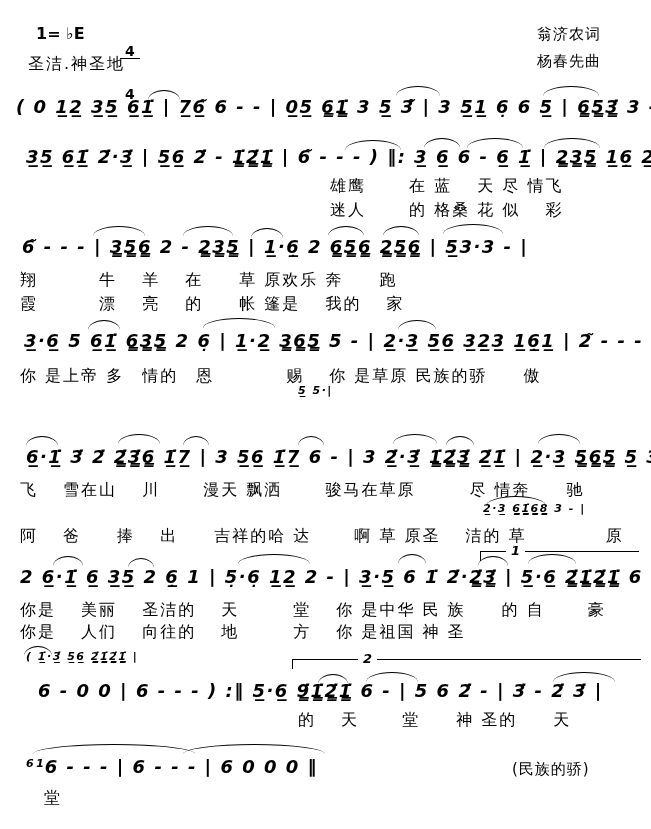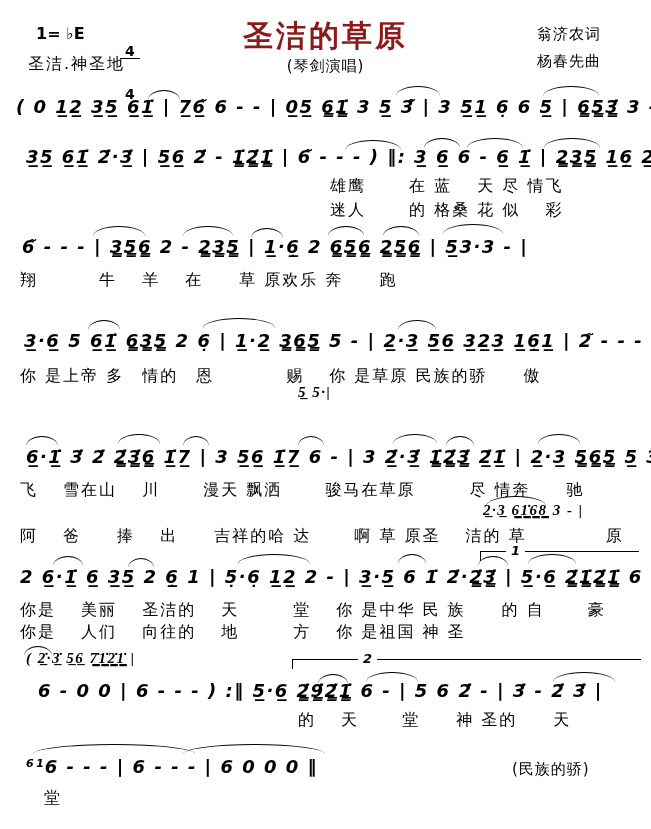--- a/index.html
+++ b/index.html
@@ -9,75 +9,74 @@
   .title{font-size:30px;font-weight:bold;letter-spacing:3px;color:#8b1a1a;
          left:0;width:100%;text-align:center;top:16px;}
   .subtitle{font-size:15px;left:0;width:100%;text-align:center;top:57px;letter-spacing:1px;}
   .credit{font-size:15px;letter-spacing:1px;}
   .keysig{font-size:16px;font-weight:bold;top:24px;left:36px;}
   .timesig{top:16px;left:120px;font-size:14px;font-weight:bold;text-align:center;line-height:1.0;}
   .timesig .ts-top{display:block;border-bottom:1.5px solid #000;padding:0 2px;}
   .timesig .ts-bot{display:block;padding:0 2px;}
   .mood{font-size:16px;top:54px;left:28px;letter-spacing:2px;}
   .note-row{font-style:italic;font-weight:bold;font-size:18px;letter-spacing:1.5px;}
-  .note-row.small{font-size:15px;font-family:Liberation Serif, serif;}
+  .note-row.small{font-size:11px;}
   .lyric-row{font-size:16px;letter-spacing:2px;}
   .arc{position:absolute;height:9px;border-top:1.6px solid #000;
        border-radius:50%/100% 100% 0 0;}
   .volta{position:absolute;height:9px;border-top:1.6px solid #000;border-left:1.6px solid #000;}
   .volta .vlabel{position:absolute;top:-9px;background:#fff;padding:0 5px;
                  font-size:13px;font-weight:bold;font-style:italic;}
   .footer-note{font-size:15px;letter-spacing:1px;}
 </style>
 </head>
 <body>
 
 <div class="page">
 
   <div class="abs keysig">1= ♭E</div>
   <div class="abs timesig">
     <span class="ts-top">4</span>
     <span class="ts-bot">4</span>
   </div>
   <div class="abs mood">圣洁.神圣地</div>
-  <div class="abs title">圣洁的草原</div>
-  <div class="abs subtitle">(琴剑演唱)</div>
   <div class="abs credit" style="top:25px;left:537px;">翁济农词</div>
   <div class="abs credit" style="top:52px;left:537px;">杨春先曲</div>
 
   <div class="abs note-row" style="top:96px;left:16px;">( 0 1̲2̲ 3̲5̲ 6̲1̲̇ | 7̲6̲̃ 6 - - | 0̲5̲ 6̳1̳̇ 3 5̲ 3̇̃ | 3 5̲1̲ 6̣ 6 5̲ | 6̳5̳3̳̇ 3 - - |</div>
   <div class="abs note-row" style="top:146px;left:26px;">3̲5̲ 6̲1̲̇ 2̇·3̲̇ | 5̲6̲ 2̇ - 1̳̇2̳̇1̳̇ | 6̃ - - - ) ‖: 3̲ 6̲ 6 - 6̲ 1̲̇ | 2̳3̳5̳ 1̲6̣̲ 2̲·3̲ 5̳6̳1̳̇ |</div>
   <div class="abs lyric-row" style="top:200px;left:330px;">迷人　　 的 格桑 花 似　 彩</div>
   <div class="abs lyric-row" style="top:176px;left:330px;">雄鹰　　 在 蓝　 天 尽 情飞</div>
 
   <div class="abs note-row" style="top:236px;left:22px;">6̃ - - - | 3̳5̳6̳ 2 - 2̳3̳5̳ | 1̲·6̣̲ 2 6̳5̳6̳ 2̳5̳6̳ | 5̲3·3 - |</div>
   <div class="abs lyric-row" style="top:270px;left:20px;">翔　　　 牛　 羊　 在　　草 原欢乐 奔　　跑</div>
+  <div class="abs lyric-row" style="top:294px;left:20px;">霞　　　 漂　 亮　 的　　帐 篷是　 我的　 家</div>
 
   <div class="abs note-row" style="top:330px;left:24px;">3̲·6̲ 5 6̲1̲̇ 6̳3̳5̳ 2 6̣ | 1̲·2̲ 3̳6̳5̳ 5 - | 2̲·3̲ 5̲6̲ 3̲2̲3̲ 1̲6̣̲1̲ | 2̃ - - - |</div>
   <div class="abs lyric-row" style="top:366px;left:20px;">你 是上帝 多　情的　恩　　　　赐　 你 是草原 民族的骄　　傲</div>
   <div class="abs note-row small" style="top:384px;left:298px;">5̲ 5·|</div>
 
   <div class="abs note-row" style="top:446px;left:26px;">6̲·1̲̇ 3̇ 2̇ 2̳̇3̳̇6̳ 1̲̇7̲ | 3 5̲6̲ 1̲̇7̲ 6 - | 3 2̲̇·3̲̇ 1̳̇2̳̇3̳̇ 2̲̇1̲̇ | 2̲·3̲ 5̳6̳5̳ 5̲ 3· |</div>
   <div class="abs lyric-row" style="top:480px;left:20px;">飞　 雪在山　 川　　 漫天 飘洒　　 骏马在草原　　　尽 情奔　　驰</div>
   <div class="abs note-row small" style="top:502px;left:483px;">2̲·3̲ 6̳1̳̇6̳8̳ 3 - |</div>
   <div class="abs lyric-row" style="top:526px;left:20px;">阿　 爸　　捧　 出　　吉祥的哈 达　　 啊 草 原圣　 洁的 草　　　　 原</div>
 
   <div class="volta" style="top:551px;left:480px;width:158px;">
     <span class="vlabel" style="left:25px;">1</span>
   </div>
 
   <div class="abs note-row" style="top:566px;left:20px;">2 6̲·1̲̇ 6̲ 3̲5̲ 2 6̣̲ 1 | 5̣·6̣ 1̲2̲ 2 - | 3̲·5̲ 6 1̇ 2̇·2̳̇3̳̇ | 5̲·6̲ 2̳̇1̳̇2̳̇1̳̇ 6 - |</div>
   <div class="abs lyric-row" style="top:622px;left:20px;">你是　 人们　 向往的　 地　　　方　 你 是祖国 神 圣</div>
   <div class="abs lyric-row" style="top:600px;left:20px;">你是　 美丽　 圣洁的　 天　　　堂　 你 是中华 民 族　　的 自　　 豪</div>
 
-  <div class="abs note-row small" style="top:650px;left:26px;">( 2̲̇·3̲̇ 5̲6̲ 7̳̇1̳̇2̳̇1̳̇ |</div>
+  <div class="abs note-row small" style="top:650px;left:26px;">( 1̲̇·3̲̇ 5̲6̲ 2̳̇1̳̇2̳̇1̳̇ |</div>
   <div class="volta" style="top:659px;left:292px;width:348px;">
     <span class="vlabel" style="left:65px;">2</span>
   </div>
-  <div class="abs note-row" style="top:680px;left:38px;">6 - 0 0 | 6 - - - ) :‖ 5̲·6̲ 2̳̇9̳̇2̳̇1̳̇ 6 - | 5 6 2̇ - | 3̇ - 2̇ 3̇ |</div>
+  <div class="abs note-row" style="top:680px;left:38px;">6 - 0 0 | 6 - - - ) :‖ 5̲·6̲ 9̳̇1̳̇2̳̇1̳̇ 6 - | 5 6 2̇ - | 3̇ - 2̇ 3̇ |</div>
   <div class="abs lyric-row" style="top:710px;left:298px;">的　 天　　 堂　　神 圣的　　天</div>
 
   <div class="abs note-row" style="top:756px;left:26px;">⁶¹6 - - - | 6 - - - | 6 0 0 0 ‖</div>
   <div class="abs footer-note" style="top:760px;left:512px;">(民族的骄)</div>
   <div class="abs lyric-row" style="top:788px;left:44px;">堂</div>
 
   <div class="arc" style="top:90px;left:148px;width:32px;"></div>
   <div class="arc" style="top:86px;left:396px;width:44px;"></div>
   <div class="arc" style="top:86px;left:543px;width:56px;"></div>
   <div class="arc" style="top:140px;left:345px;width:56px;"></div>

